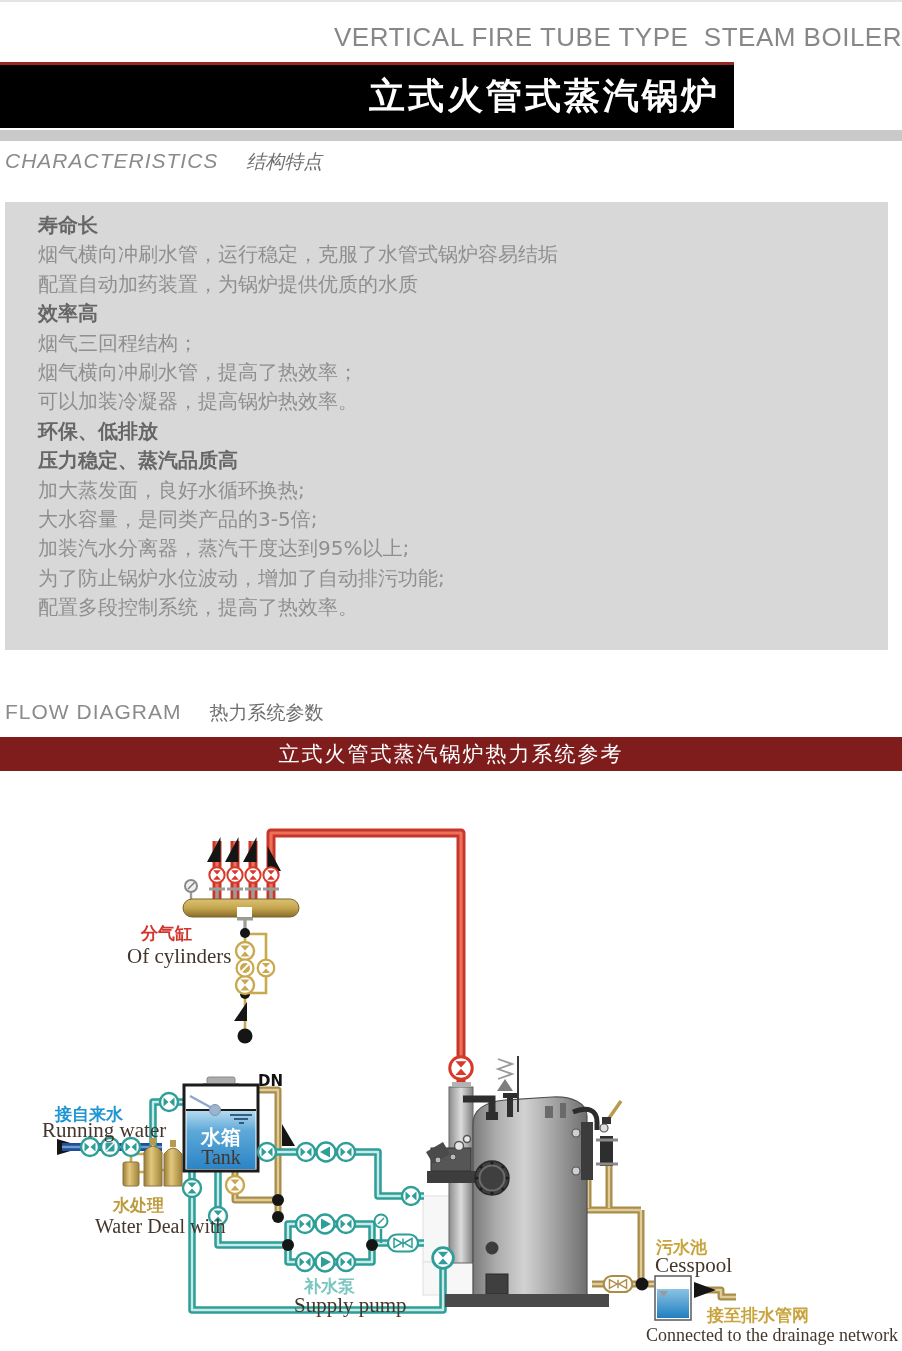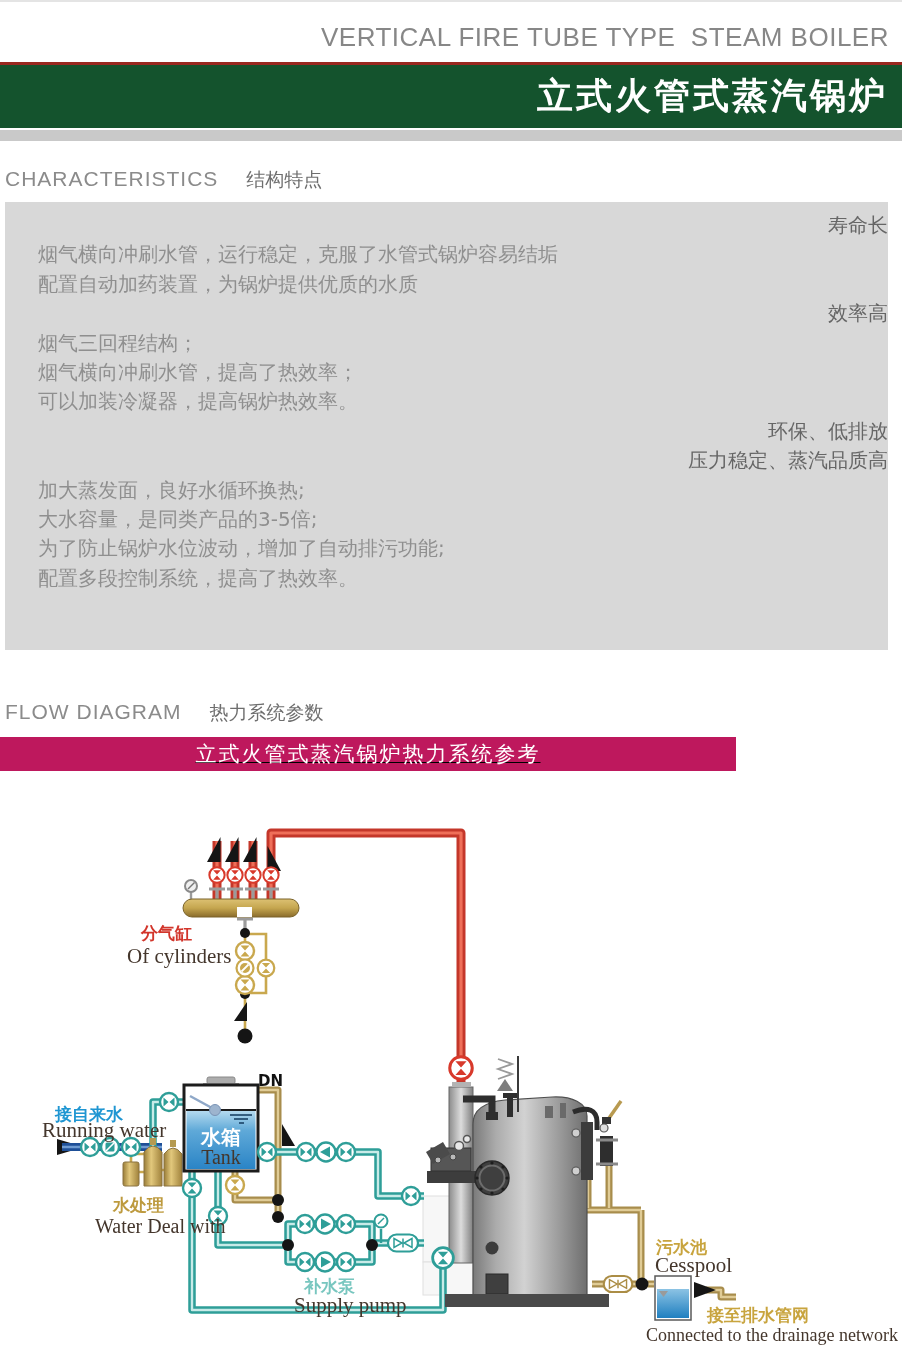--- a/index.html
+++ b/index.html
@@ -2,46 +2,46 @@
 <html><head>
 <meta charset="utf-8">
 <style>
   html,body { margin:0; padding:0; }
   body {
     width:902px; height:1351px; position:relative; background:#ffffff;
     font-family:"Liberation Sans", sans-serif; overflow:hidden;
   }
   .topline { position:absolute; top:0; left:0; width:902px; height:2px; background:#e4e4e4; }
   .mainTitle {
-    position:absolute; top:22px; right:13px; font-size:26px; color:#878787;
+    position:absolute; top:22px; right:0; font-size:26px; color:#878787;
     letter-spacing:0.5px; white-space:pre;
   }
   .banner1 {
-    position:absolute; top:62px; left:0; width:902px; height:66px; background:#14532d;
+    position:absolute; top:62px; left:0; width:734px; height:66px; background:#000000;
     border-top:3px solid #99271f; box-sizing:border-box; text-align:right;
   }
   .banner1 span {
     color:#fff; font-weight:bold; font-size:36px; line-height:61px;
     padding-right:14px; letter-spacing:3px; font-family:"DejaVu Sans","Liberation Sans",sans-serif;
   }
   .grayStrip { position:absolute; top:130px; left:0; width:902px; height:11px; background:#c9c9c9; }
   .secHead { position:absolute; left:5px; display:flex; align-items:baseline; gap:28px; }
-  #head1 { top:167px; } #head2 { top:700px; }
+  #head1 { top:149px;font-style:italic; } #head2 { top:700px; }
   .secHead .en { font-size:21px; color:#8b8b8b; letter-spacing:1px; }
   .secHead .zh { font-size:19px; color:#6e6e6e; font-family:"DejaVu Sans","Liberation Sans",sans-serif; }
   .featureBox {
     position:absolute; top:202px; left:5px; width:883px; height:448px; background:#d8d8d8;
     padding:9px 0 0 33px; box-sizing:border-box;
   }
   .feat-line {
     font-size:20px; color:#8f8f8f; line-height:29.4px;
     font-family:"DejaVu Sans","Liberation Sans",sans-serif;
   }
-  .feat-line.bold { font-weight:normal; color:#666666;text-align:right; }
-  .banner2 { position:absolute; top:737px; left:0; width:736px; height:34px; background:#be185d; text-align:center;text-decoration:underline; }
+  .feat-line.bold { font-weight:bold; color:#666666; }
+  .banner2 { position:absolute; top:737px; left:0; width:902px; height:34px; background:#7f1d1d; text-align:center; }
   .banner2 span {
     color:#fff; font-size:21px; line-height:34px; letter-spacing:2px;
     font-family:"DejaVu Sans","Liberation Sans",sans-serif;
   }
   svg.diagram { position:absolute; top:780px; left:0; }
 
   
   .pTeal  { stroke:#2e9e98; stroke-width:7.5; fill:none; stroke-linejoin:round; }
   .pTealIn{ stroke:#c8ebe8; stroke-width:2.4; fill:none; stroke-linejoin:round; }
   .pTan   { stroke:#a88d4c; stroke-width:7;   fill:none; stroke-linejoin:round; }
@@ -75,20 +75,21 @@
   <div class="feat-line">烟气横向冲刷水管，运行稳定，克服了水管式锅炉容易结垢</div>
   <div class="feat-line">配置自动加药装置，为锅炉提供优质的水质</div>
   <div class="feat-line bold">效率高</div>
   <div class="feat-line">烟气三回程结构；</div>
   <div class="feat-line">烟气横向冲刷水管，提高了热效率；</div>
   <div class="feat-line">可以加装冷凝器，提高锅炉热效率。</div>
   <div class="feat-line bold">环保、低排放</div>
   <div class="feat-line bold">压力稳定、蒸汽品质高</div>
   <div class="feat-line">加大蒸发面，良好水循环换热;</div>
   <div class="feat-line">大水容量，是同类产品的3-5倍;</div>
+  <div class="feat-line">加装汽水分离器，蒸汽干度达到95%以上;</div>
   <div class="feat-line">为了防止锅炉水位波动，增加了自动排污功能;</div>
   <div class="feat-line">配置多段控制系统，提高了热效率。</div>
 </div>
 
 <div class="secHead" id="head2">
   <span class="en">FLOW DIAGRAM</span>
   <span class="zh">热力系统参数</span>
 </div>
 <div class="banner2">
   <span>立式火管式蒸汽锅炉热力系统参考</span>

